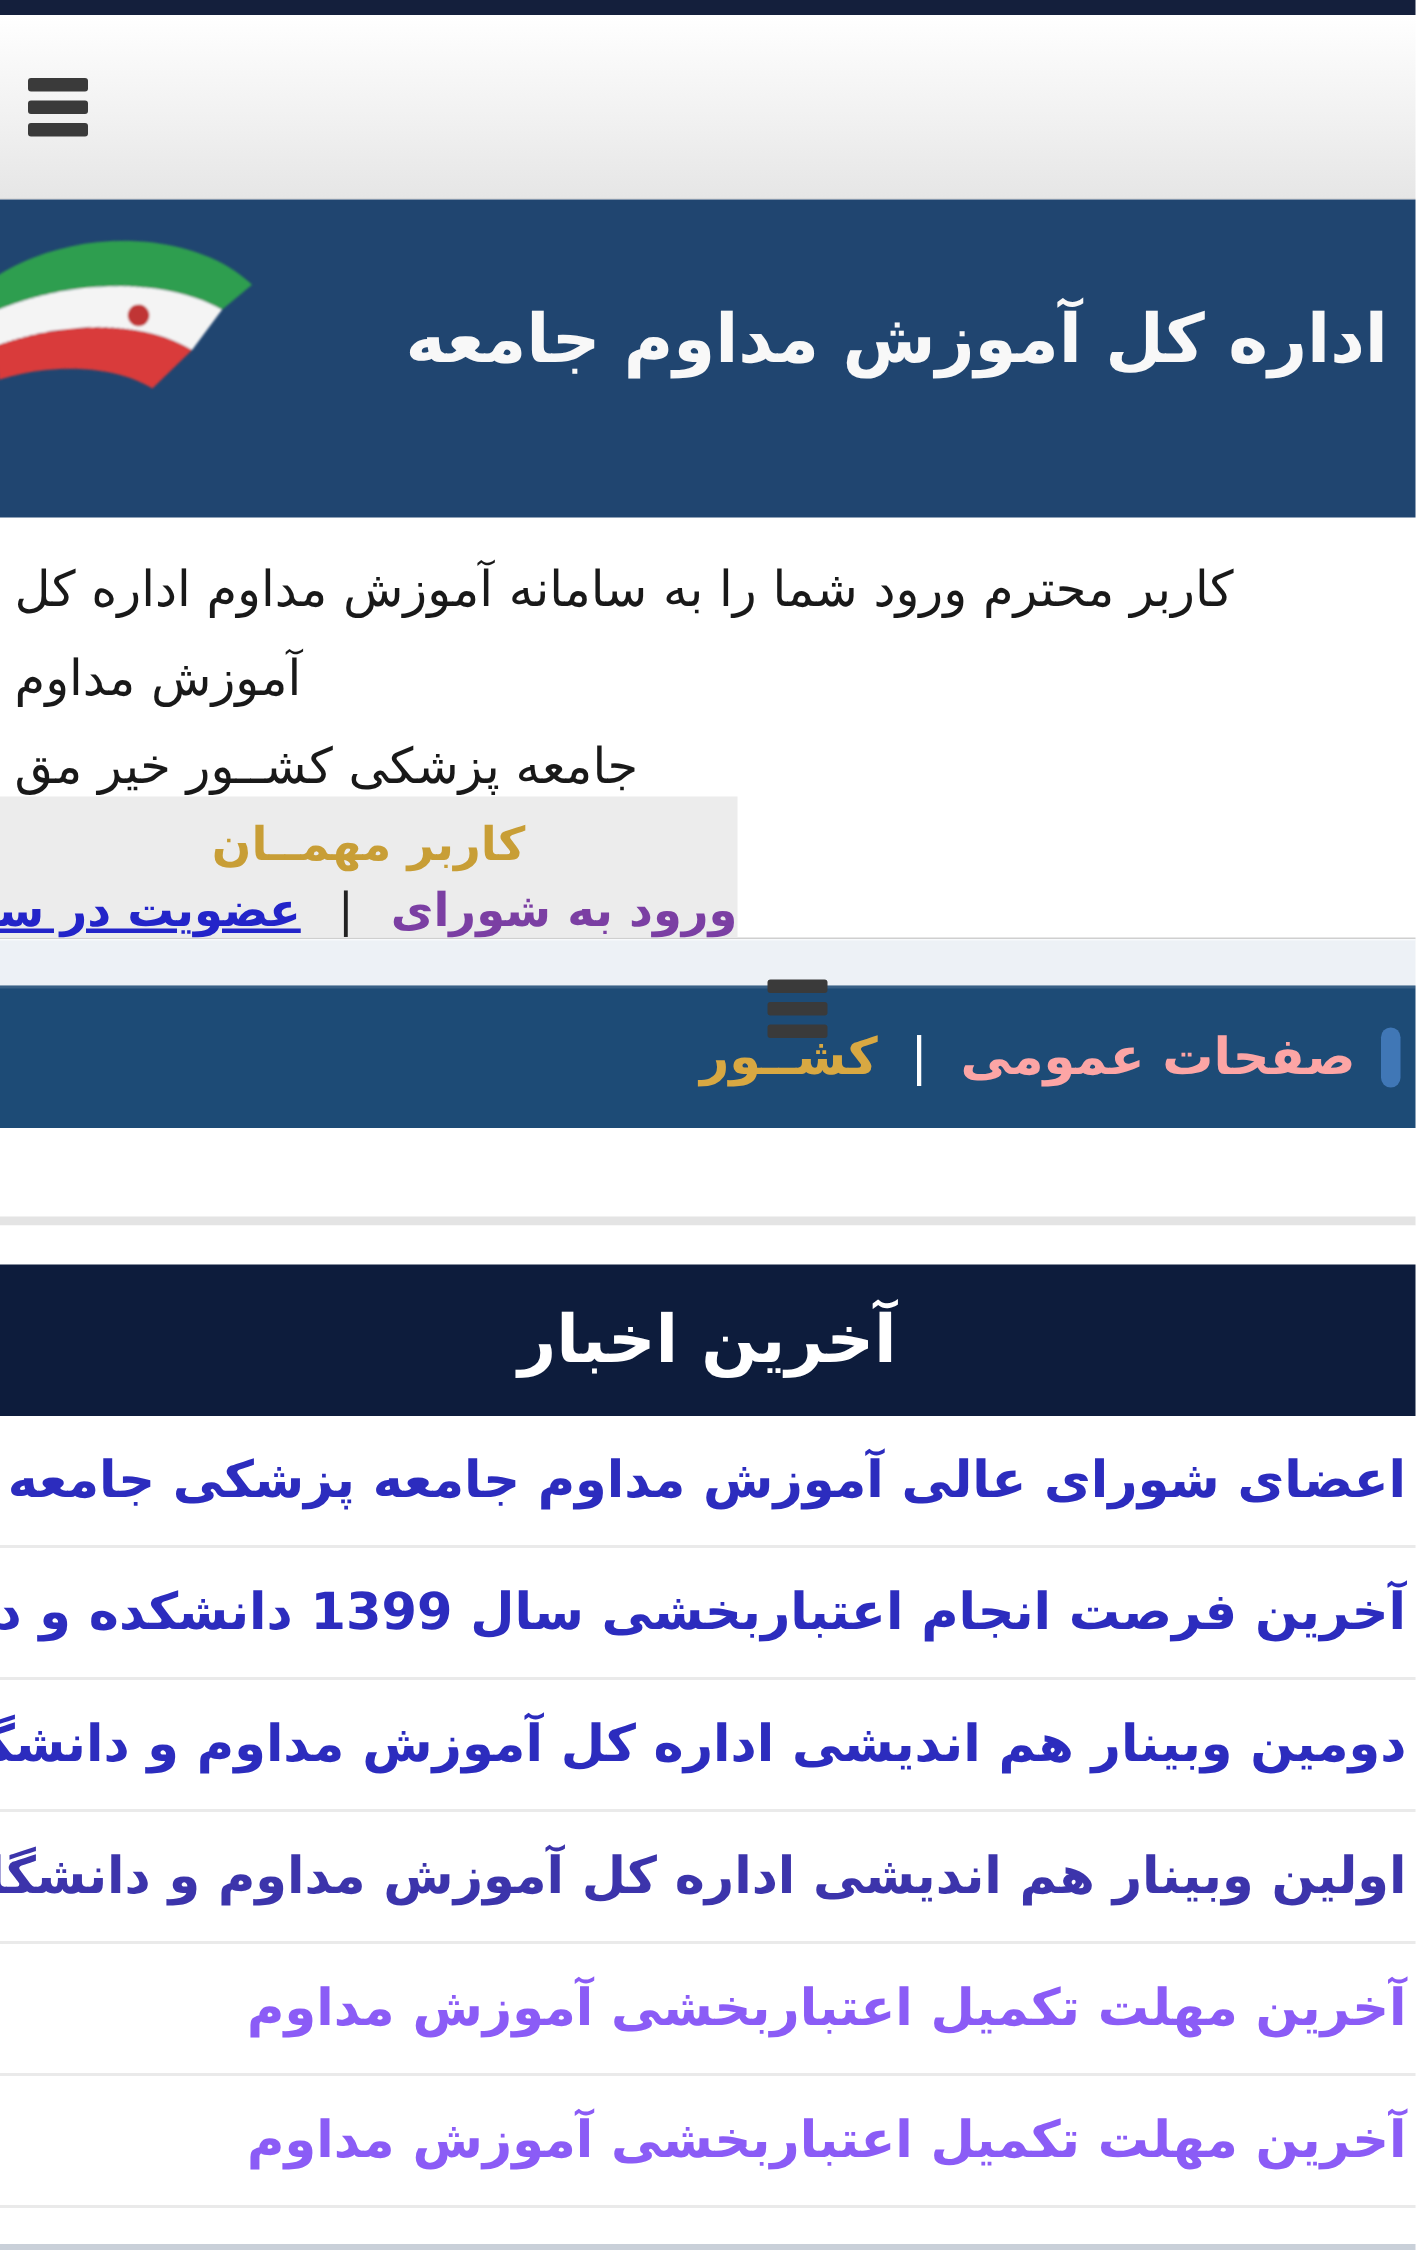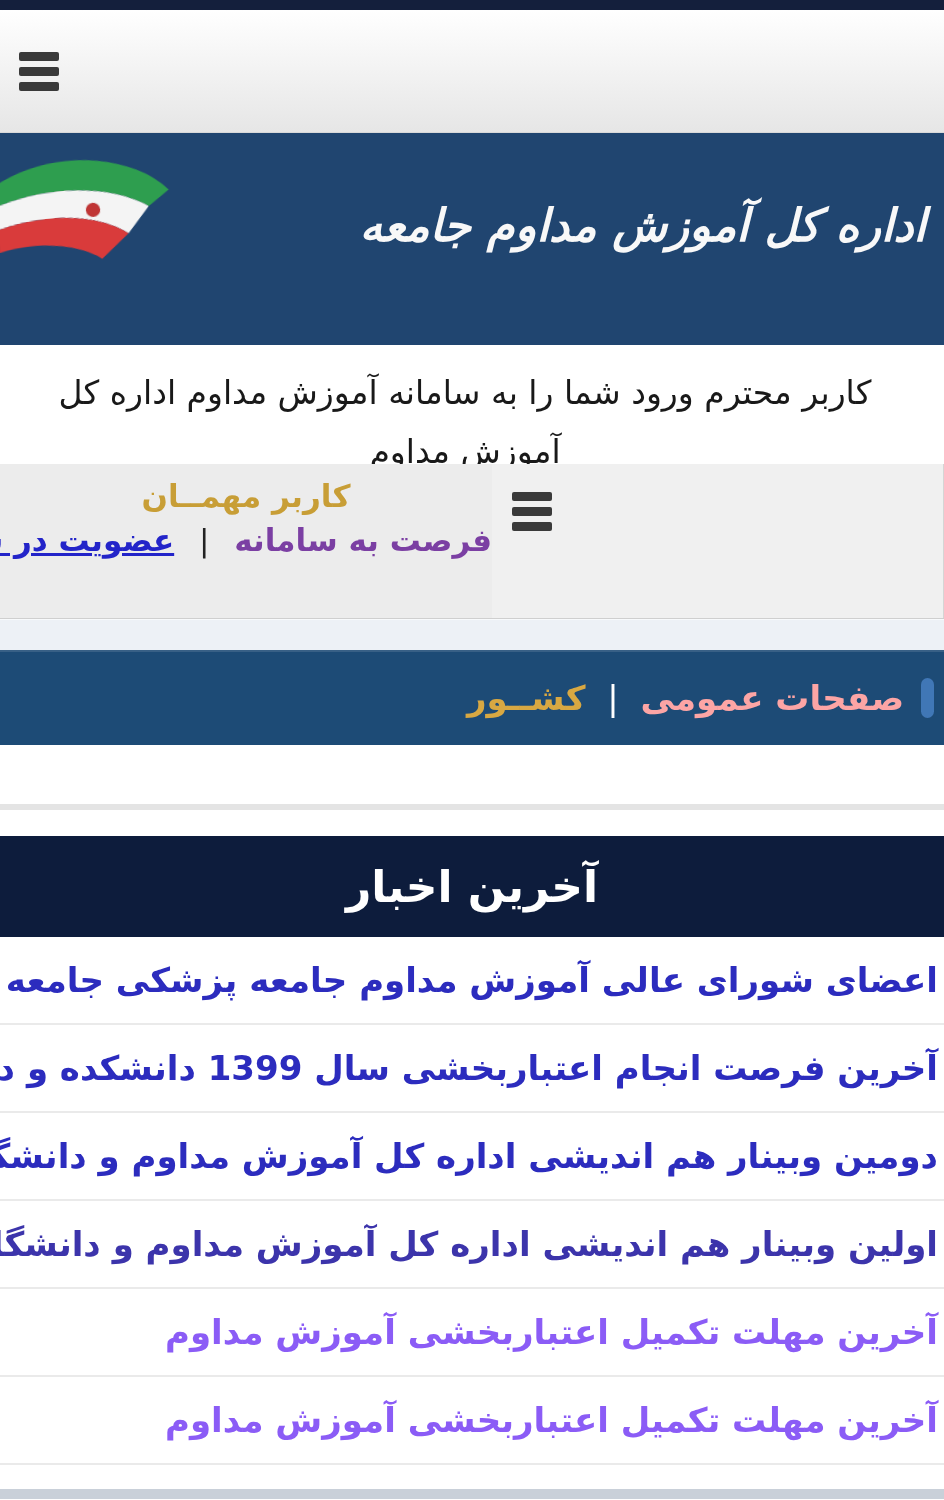--- a/index.html
+++ b/index.html
@@ -22,33 +22,32 @@
   .hamburger .bar:last-child{margin-bottom:0;}
   .hamburger.hb-top{left:19px;top:42px;}
   
   .banner{
     position:relative;height:212px;background:#204570;overflow:hidden;
   }
   .banner-title{
     padding:26px 18px 0 0;
     color:#f8f8f8;font-size:45px;font-weight:bold;line-height:74px;
     text-align:right;
-    font-style:italic;
   }
   .flag{position:absolute;left:-6px;top:14px;pointer-events:none;}
   
   .intro{
-    height:119px;background:#ffffff;box-sizing:border-box;
+    height:145px;background:#ffffff;box-sizing:border-box;
     padding:18px 24px 0 10px;
-    color:#191919;font-size:33px;line-height:59px;text-align:center;
+    color:#191919;font-size:33px;line-height:59px;text-align:left;
   }
   
   .guest-row{
-    height:155px;display:flex;flex-direction:row-reverse;
-    border-bottom:1px solid #cfcfcf;box-sizing:border-box;
+    height:136px;display:flex;flex-direction:row-reverse;
+    border-bottom:1px solid #cfcfcf;box-sizing:border-box;align-items:flex-end;
   }
   .menu-box{
     position:relative;flex:1 1 auto;background:#f0f0f0;
     border-right:1px solid #d5d5d5;box-sizing:border-box;
   }
   .hamburger.hb-mid{left:20px;top:28px;}
   .guest-box{
     width:492px;background:#ececec;text-align:center;box-sizing:border-box;
   }
   .guest-name{
@@ -131,21 +130,21 @@
 
 <section class="intro">
   <span>کاربر محترم ورود شما را به سامانه آموزش مداوم اداره کل آموزش مداوم</span><br>
   <span>جامعه پزشکی کشــور خیر مق</span>
 </section>
 
 <section class="guest-row">
   <div class="guest-box">
     <div class="guest-name">کاربر مهمــان</div>
     <div class="guest-links">
-      <span class="login-link">فرصت به سامانه</span>
+      <span class="login-link">ورود به شورای</span>
       <span class="guest-sep">|</span>
       <span class="register-link">عضویت در سامانه</span>
     </div>
   </div>
   <div class="menu-box">
     <div class="hamburger hb-mid">
       <div class="bar"></div>
       <div class="bar"></div>
       <div class="bar"></div>
     </div>

